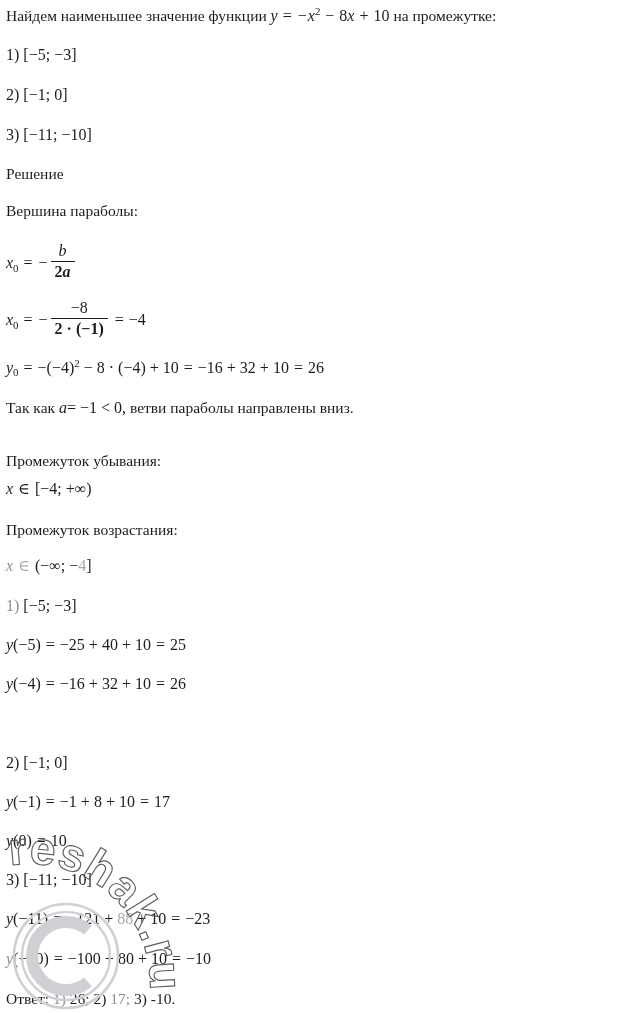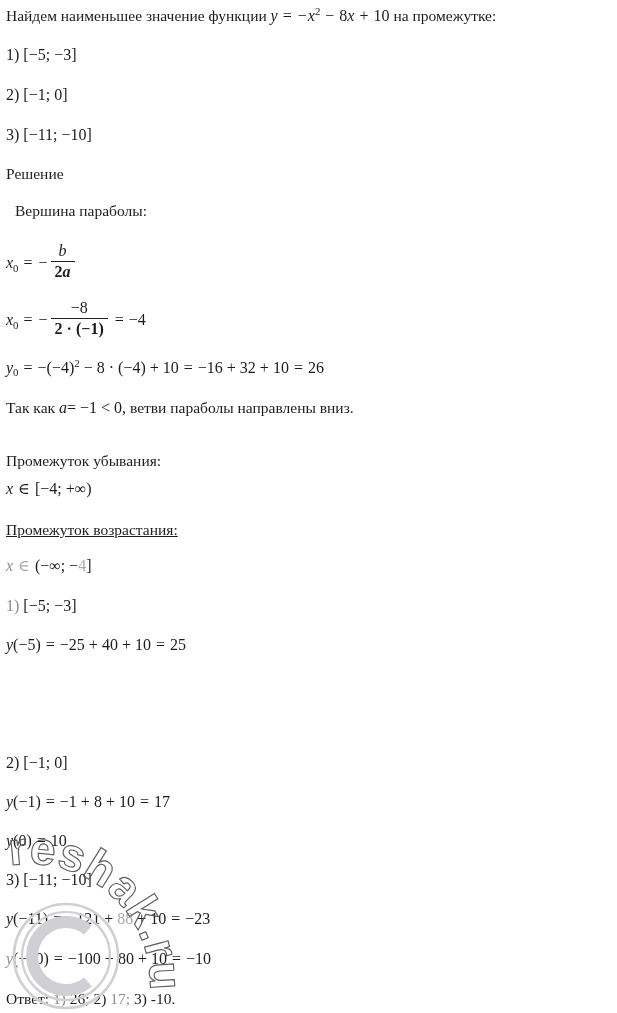--- a/index.html
+++ b/index.html
@@ -158,21 +158,21 @@
     <span>[−1; 0]</span>
   </div>
 
   <div class="line math" style="top:126px;">
     <span>3)</span>
     <span>[−11; −10]</span>
   </div>
 
   <div class="line prose" style="top:165px;">Решение</div>
 
-  <div class="line prose" style="top:202px;margin-left:9px;">Вершина параболы:</div>
+  <div class="line prose" style="top:202px;">Вершина параболы:</div>
 
   <div class="line math" style="top:243px;">
     <span class="mi">x</span><span class="sub">0</span>
     <span class="op">=</span>
     <span class="op">−</span><span class="frac"><span class="fnum mi">b</span><span class="fden"><span class="num">2</span><span class="mi">a</span></span></span>
   </div>
 
   <div class="line math" style="top:300px;">
     <span class="mi">x</span><span class="sub">0</span>
     <span class="op">=</span>
@@ -199,41 +199,48 @@
   </div>
 
   <div class="line prose" style="top:452px;font-family:Liberation Serif, serif;">Промежуток убывания:</div>
 
   <div class="line math" style="top:480px;">
     <span class="mi">x</span>
     <span class="op">∈</span>
     <span class="num">[−4; +∞)</span>
   </div>
 
-  <div class="line prose" style="top:521px;text-decoration:underline;">Промежуток возрастания:</div>
+  <div class="line prose" style="top:521px;">Промежуток возрастания:</div>
 
   <div class="line math" style="top:557px;">
     <span class="mi faded-soft">x</span>
     <span class="op faded">∈</span>
     <span class="num">(−∞; −</span><span class="num faded">4</span><span class="num">]</span>
   </div>
 
   <div class="line math" style="top:597px;">
     <span class="faded-soft">1)</span>
     <span>[−5; −3]</span>
   </div>
 
   <div class="line math" style="top:636px;">
     <span class="mi">y</span><span class="num">(−5)</span>
     <span class="op">=</span>
     <span class="num">−25 + 40 + 10</span>
     <span class="op">=</span>
     <span class="num">25</span>
   </div>
 
+  <div class="line math" style="top:675px;">
+    <span class="mi">y</span><span class="num">(−4)</span>
+    <span class="op">=</span>
+    <span class="num">−16 + 32 + 10</span>
+    <span class="op">=</span>
+    <span class="num">26</span>
+  </div>
 
 
   <div class="line math" style="top:754px;">
     <span>2)</span>
     <span>[−1; 0]</span>
   </div>
 
   <div class="line math" style="top:793px;text-align:center;">
     <span class="mi">y</span><span class="num">(−1)</span>
     <span class="op">=</span>

